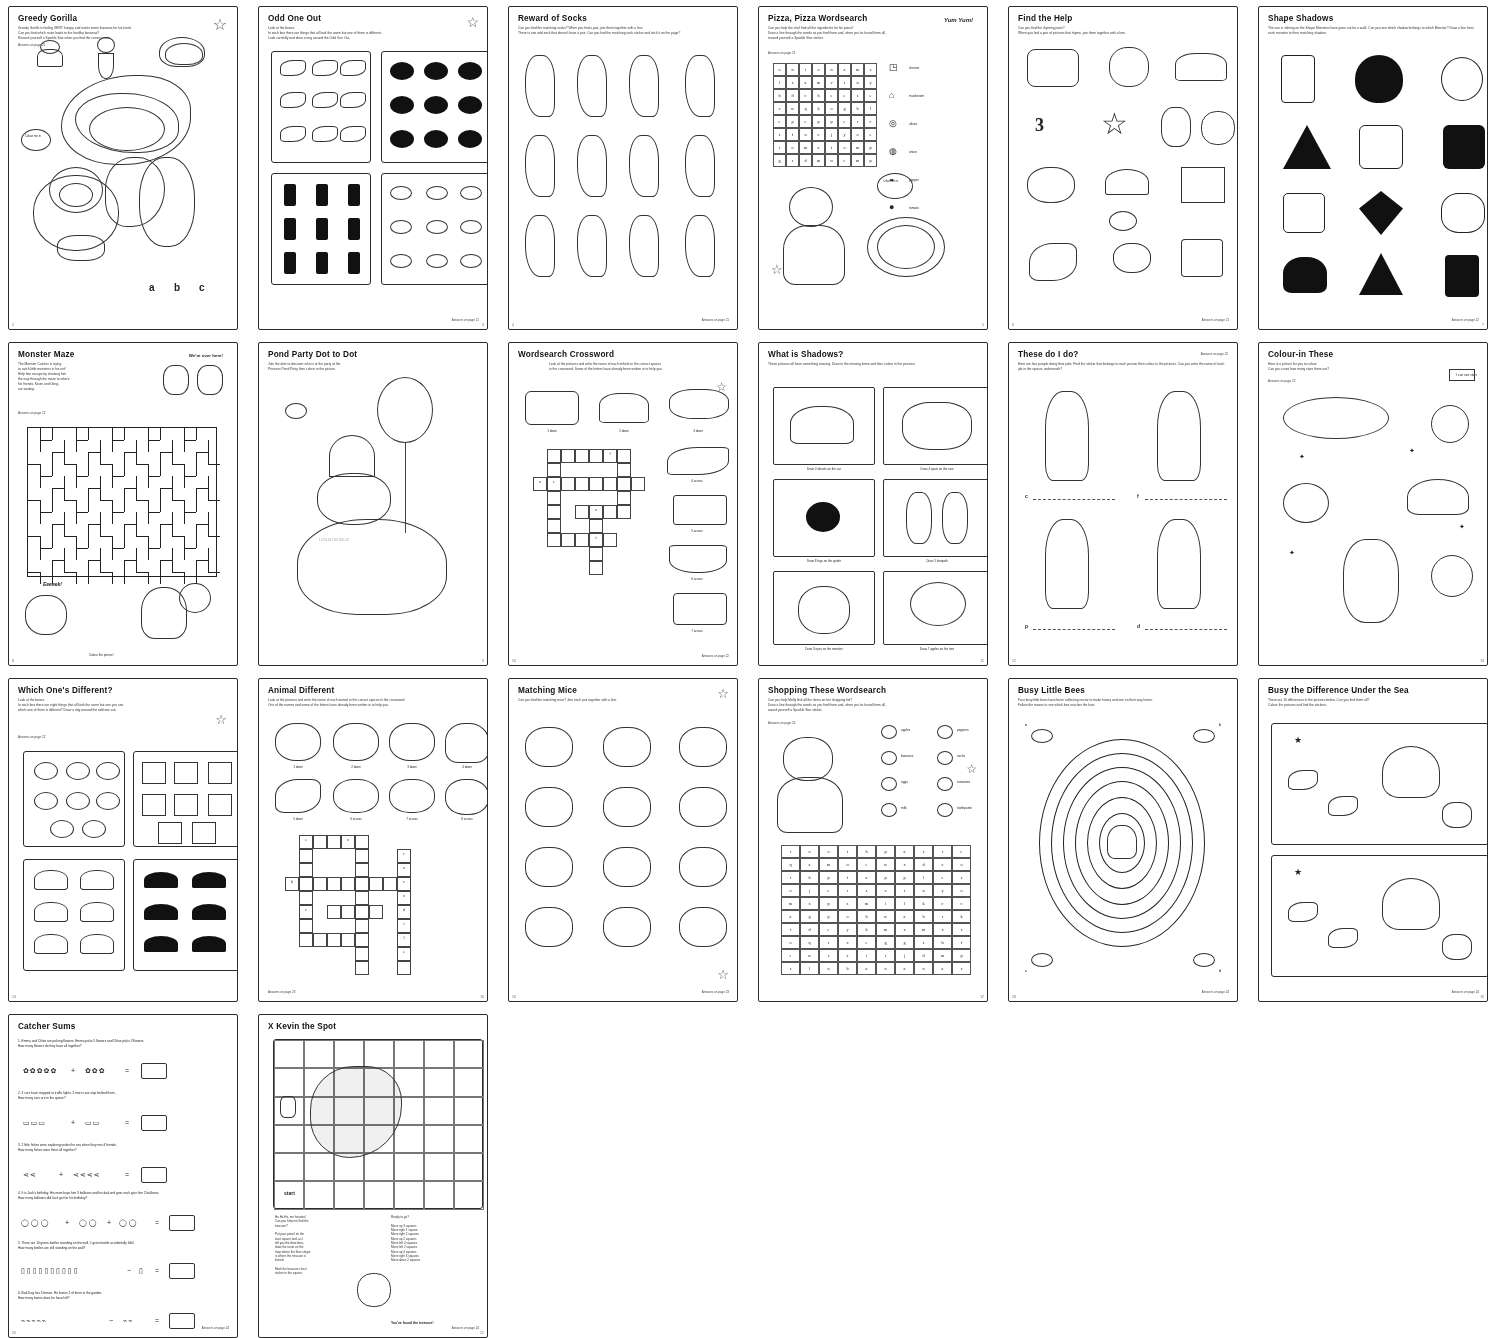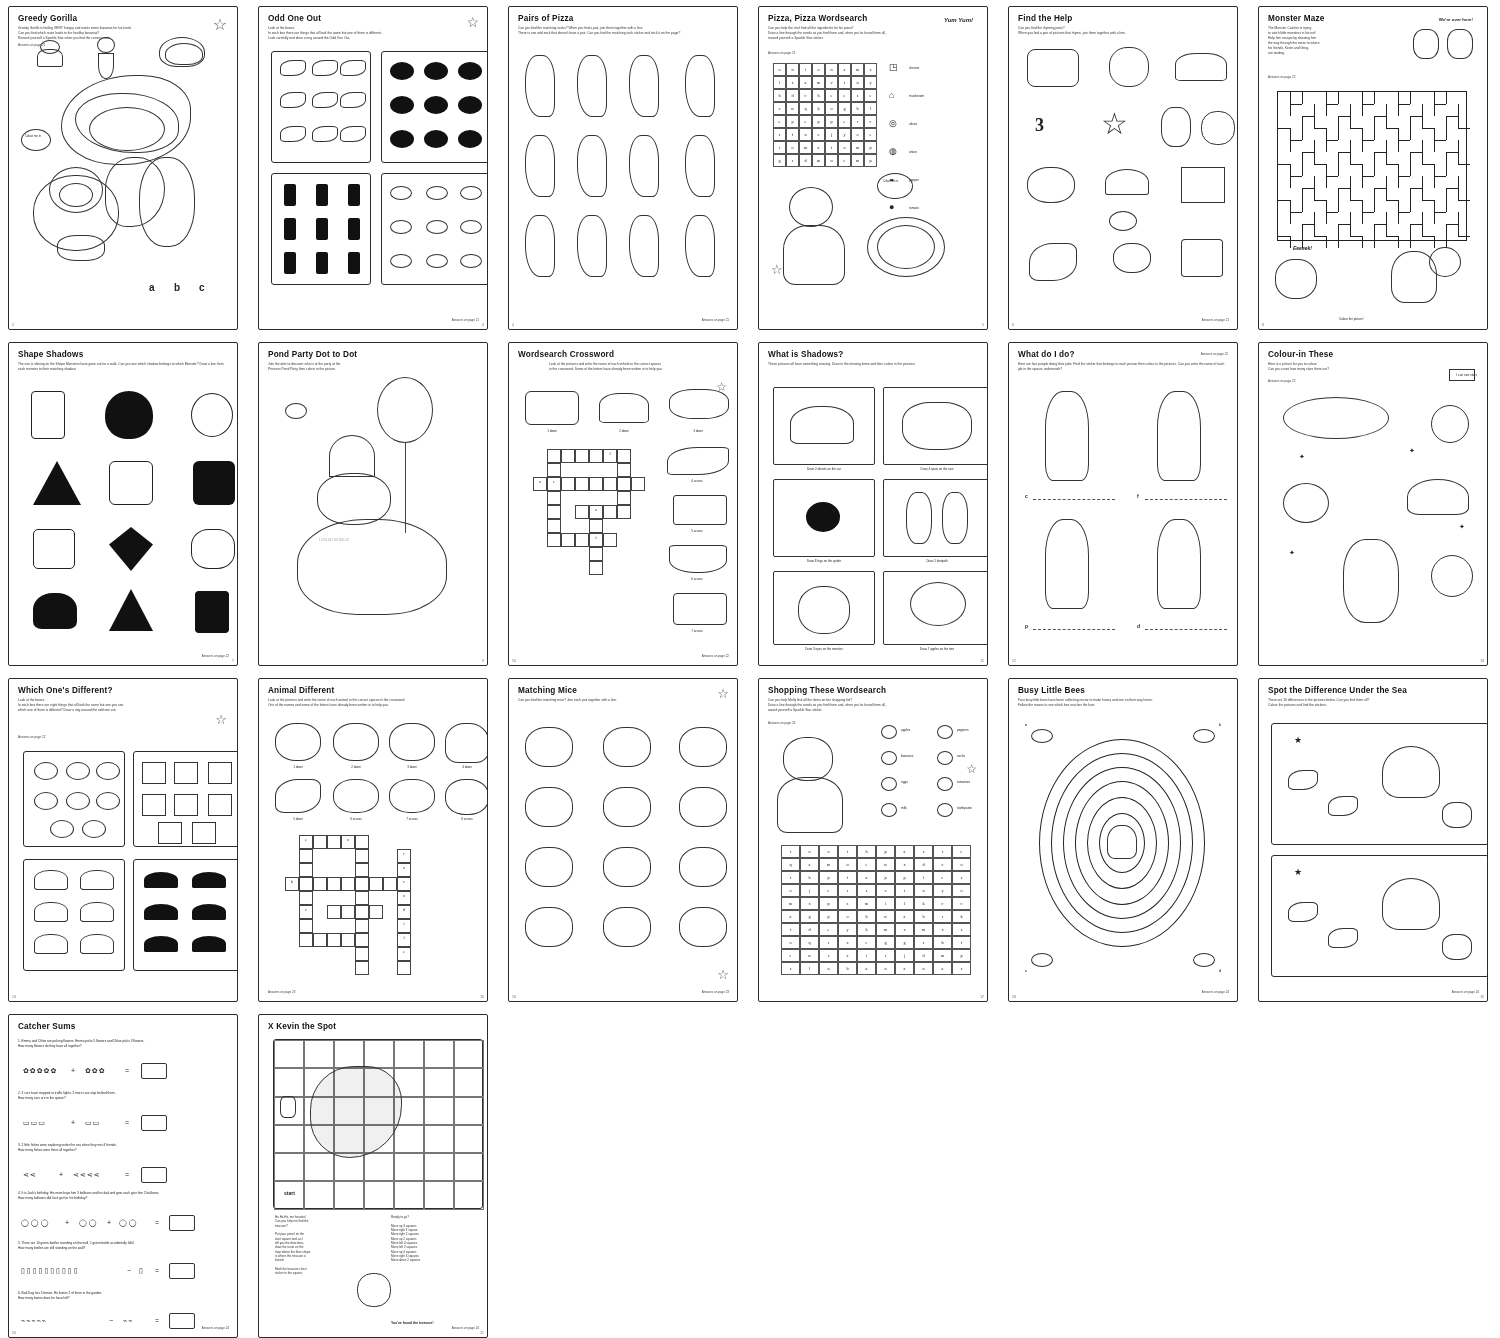--- a/index.html
+++ b/index.html
@@ -169,21 +169,21 @@
           <div class="crc" style="left:8px;top:80px;width:22px;height:14px;"></div>
           <div class="crc" style="left:44px;top:80px;width:22px;height:14px;"></div>
           <div class="crc" style="left:78px;top:80px;width:22px;height:14px;"></div>
         </div>
         <div class="pnum r">3</div>
       </div>
     </div>
 
     <div class="cell">
       <div class="page">
-        <div class="ptitle">Pairs of Pizza</div>
+        <div class="ptitle">Reward of Socks</div>
         <div class="pintro">Can you find the matching socks? When you find a pair, join them together with a line.
 There is one odd sock that doesn't have a pair. Can you find the matching sock sticker and stick it on the page?</div>
         <div class="answers ans-br">Answers on page 21</div>
         <div class="crc" style="left:16px;top:48px;width:30px;height:62px;border-radius:40% 40% 20% 50%;"></div>
         <div class="crc" style="left:68px;top:48px;width:30px;height:62px;border-radius:40% 40% 20% 50%;"></div>
         <div class="crc" style="left:120px;top:48px;width:30px;height:62px;border-radius:40% 40% 20% 50%;"></div>
         <div class="crc" style="left:176px;top:48px;width:30px;height:62px;border-radius:40% 40% 20% 50%;"></div>
         <div class="crc" style="left:16px;top:128px;width:30px;height:62px;border-radius:40% 40% 20% 50%;"></div>
         <div class="crc" style="left:68px;top:128px;width:30px;height:62px;border-radius:40% 40% 20% 50%;"></div>
         <div class="crc" style="left:120px;top:128px;width:30px;height:62px;border-radius:40% 40% 20% 50%;"></div>
@@ -309,20 +309,45 @@
         <div class="crc" style="left:152px;top:100px;width:30px;height:40px;border-radius:40%;"></div>
         <div class="crc" style="left:192px;top:104px;width:34px;height:34px;border-radius:45%;"></div>
         <div class="crc" style="left:18px;top:160px;width:48px;height:36px;border-radius:45%;"></div>
         <div class="crc" style="left:96px;top:162px;width:44px;height:26px;border-radius:50% 50% 10% 10%;"></div>
         <div class="sq" style="left:172px;top:160px;width:44px;height:36px;"></div>
         <div class="crc" style="left:100px;top:204px;width:28px;height:20px;"></div>
         <div class="crc" style="left:20px;top:236px;width:48px;height:38px;border-radius:50% 20% 50% 20%;"></div>
         <div class="crc" style="left:104px;top:236px;width:38px;height:30px;border-radius:45%;"></div>
         <div class="crc" style="left:172px;top:232px;width:42px;height:38px;border-radius:10%;"></div>
         <div class="pnum">6</div>
+      </div>
+    </div>
+
+    <div class="cell">
+      <div class="page">
+        <div class="ptitle">Shape Shadows</div>
+        <div class="pintro">The sun is shining on the Shape Monsters have gone out for a walk. Can you see which shadow belongs to which Monster? Draw a line from each monster to their matching shadow.</div>
+        <div class="answers ans-br">Answers on page 22</div>
+
+        <div class="outlineshape" style="left:22px;top:48px;width:34px;height:48px;border-radius:4px;"></div>
+        <div class="shadowshape" style="left:96px;top:48px;width:48px;height:48px;border-radius:50% 50% 45% 45%;"></div>
+        <div class="outlineshape" style="left:182px;top:50px;width:42px;height:44px;border-radius:50%;"></div>
+
+        <div class="shadowshape" style="left:24px;top:118px;width:0;height:0;background:transparent;border-left:24px solid transparent;border-right:24px solid transparent;border-bottom:44px solid #111;"></div>
+        <div class="outlineshape" style="left:100px;top:118px;width:44px;height:44px;border-radius:6px;"></div>
+        <div class="shadowshape" style="left:184px;top:118px;width:42px;height:44px;border-radius:6px;"></div>
+
+        <div class="outlineshape" style="left:24px;top:186px;width:42px;height:40px;border-radius:5px;"></div>
+        <div class="shadowshape" style="left:100px;top:184px;width:44px;height:44px;clip-path:polygon(50% 0,100% 40%,50% 100%,0 40%);"></div>
+        <div class="outlineshape" style="left:182px;top:186px;width:44px;height:40px;border-radius:40%;"></div>
+
+        <div class="shadowshape" style="left:24px;top:250px;width:44px;height:36px;border-radius:45% 45% 20% 20%;"></div>
+        <div class="shadowshape" style="left:100px;top:246px;width:0;height:0;background:transparent;border-left:22px solid transparent;border-right:22px solid transparent;border-bottom:42px solid #111;"></div>
+        <div class="shadowshape" style="left:186px;top:248px;width:34px;height:42px;border-radius:4px;"></div>
+        <div class="pnum r">7</div>
       </div>
     </div>
 
     <div class="cell">
       <div class="page">
         <div class="ptitle">Monster Maze</div>
         <div class="pintro" style="right:96px;">The Monster Catcher is trying
 to catch little monsters in his net!
 Help him escape by showing him
 the way through the maze to where
@@ -532,45 +557,20 @@
         <div class="crc" style="left:16px;top:252px;width:42px;height:40px;border-radius:45%;"></div>
         <div class="crc" style="left:132px;top:244px;width:46px;height:52px;border-radius:45% 45% 30% 30%;"></div>
         <div class="crc" style="left:170px;top:240px;width:32px;height:30px;"></div>
         <div class="lbl" style="left:80px;bottom:8px;font-size:3px;">Colour the picture!</div>
         <div class="pnum">8</div>
       </div>
     </div>
 
     <div class="cell">
       <div class="page">
-        <div class="ptitle">Shape Shadows</div>
-        <div class="pintro">The sun is shining on the Shape Monsters have gone out for a walk. Can you see which shadow belongs to which Monster? Draw a line from each monster to their matching shadow.</div>
-        <div class="answers ans-br">Answers on page 22</div>
-
-        <div class="outlineshape" style="left:22px;top:48px;width:34px;height:48px;border-radius:4px;"></div>
-        <div class="shadowshape" style="left:96px;top:48px;width:48px;height:48px;border-radius:50% 50% 45% 45%;"></div>
-        <div class="outlineshape" style="left:182px;top:50px;width:42px;height:44px;border-radius:50%;"></div>
-
-        <div class="shadowshape" style="left:24px;top:118px;width:0;height:0;background:transparent;border-left:24px solid transparent;border-right:24px solid transparent;border-bottom:44px solid #111;"></div>
-        <div class="outlineshape" style="left:100px;top:118px;width:44px;height:44px;border-radius:6px;"></div>
-        <div class="shadowshape" style="left:184px;top:118px;width:42px;height:44px;border-radius:6px;"></div>
-
-        <div class="outlineshape" style="left:24px;top:186px;width:42px;height:40px;border-radius:5px;"></div>
-        <div class="shadowshape" style="left:100px;top:184px;width:44px;height:44px;clip-path:polygon(50% 0,100% 40%,50% 100%,0 40%);"></div>
-        <div class="outlineshape" style="left:182px;top:186px;width:44px;height:40px;border-radius:40%;"></div>
-
-        <div class="shadowshape" style="left:24px;top:250px;width:44px;height:36px;border-radius:45% 45% 20% 20%;"></div>
-        <div class="shadowshape" style="left:100px;top:246px;width:0;height:0;background:transparent;border-left:22px solid transparent;border-right:22px solid transparent;border-bottom:42px solid #111;"></div>
-        <div class="shadowshape" style="left:186px;top:248px;width:34px;height:42px;border-radius:4px;"></div>
-        <div class="pnum r">7</div>
-      </div>
-    </div>
-
-    <div class="cell">
-      <div class="page">
         <div class="ptitle">Pond Party Dot to Dot</div>
         <div class="pintro">Join the dots to discover who is at the party at the
 Princess Pond Party then colour in the picture.</div>
         <div class="crc" style="left:118px;top:34px;width:56px;height:66px;border-radius:50%;"></div>
         <div class="hr" style="left:146px;top:100px;width:1px;height:90px;border-left:1px solid #444;border-top:none;"></div>
         <div class="crc" style="left:26px;top:60px;width:22px;height:16px;"></div>
         <div class="tri" style="left:72px;top:92px;border-left:22px solid transparent;border-right:22px solid transparent;border-bottom:40px solid transparent;"></div>
         <div class="crc" style="left:70px;top:92px;width:46px;height:42px;border-radius:50% 50% 0 0;"></div>
         <div class="crc" style="left:58px;top:130px;width:74px;height:52px;border-radius:45%;"></div>
         <div class="crc" style="left:38px;top:176px;width:150px;height:96px;border-radius:46% 46% 40% 40%;"></div>
@@ -734,21 +734,21 @@
           <div class="crc" style="left:26px;top:10px;width:56px;height:44px;border-radius:50%;"></div>
         </div>
         <div class="cap" style="left:14px;top:304px;width:102px;">Draw 3 eyes on the monster</div>
         <div class="cap" style="left:124px;top:304px;width:108px;">Draw 7 apples on the tree</div>
         <div class="pnum r">11</div>
       </div>
     </div>
 
     <div class="cell">
       <div class="page">
-        <div class="ptitle">What do I do?</div>
+        <div class="ptitle">These do I do?</div>
         <div class="pintro">Here are four people doing their jobs. Find the sticker that belongs to each person then colour in the pictures. Can you write the name of each job in the spaces underneath?</div>
         <div class="answers ans-tr">Answers on page 22</div>
         <div class="crc" style="left:36px;top:48px;width:44px;height:90px;border-radius:40% 40% 18% 18%;"></div>
         <div class="crc" style="left:148px;top:48px;width:44px;height:90px;border-radius:40% 40% 18% 18%;"></div>
         <div class="lbl b" style="left:16px;top:150px;font-size:5px;">c</div>
         <div class="dashed" style="left:24px;top:156px;width:82px;"></div>
         <div class="lbl b" style="left:128px;top:150px;font-size:5px;">f</div>
         <div class="dashed" style="left:136px;top:156px;width:82px;"></div>
         <div class="crc" style="left:36px;top:176px;width:44px;height:90px;border-radius:40% 40% 18% 18%;"></div>
         <div class="crc" style="left:148px;top:176px;width:44px;height:90px;border-radius:40% 40% 18% 18%;"></div>
@@ -1189,21 +1189,21 @@
         <div class="rings" style="left:78px;top:118px;width:70px;height:92px;"></div>
         <div class="rings" style="left:90px;top:134px;width:46px;height:60px;"></div>
         <div class="crc" style="left:98px;top:146px;width:30px;height:34px;border-radius:45% 45% 25% 25%;"></div>
         <div class="answers ans-br">Answers on page 24</div>
         <div class="pnum">18</div>
       </div>
     </div>
 
     <div class="cell">
       <div class="page">
-        <div class="ptitle">Spot the Difference Under the Sea</div>
+        <div class="ptitle">Busy the Difference Under the Sea</div>
         <div class="pintro">There are 10 differences in the pictures below. Can you find them all?
 Colour the pictures and find the stickers.</div>
         <div class="answers ans-br">Answers on page 24</div>
         <div class="box thick" style="left:12px;top:44px;width:218px;height:122px;">
           <div class="crc" style="left:110px;top:22px;width:58px;height:52px;border-radius:50% 50% 30% 30%;"></div>
           <div class="crc" style="left:16px;top:46px;width:30px;height:20px;border-radius:50% 20% 50% 20%;"></div>
           <div class="crc" style="left:56px;top:72px;width:30px;height:20px;border-radius:50% 20% 50% 20%;"></div>
           <div class="glyph" style="left:22px;top:12px;font-size:9px;">★</div>
           <div class="crc" style="left:170px;top:78px;width:30px;height:26px;border-radius:40%;"></div>
         </div>

